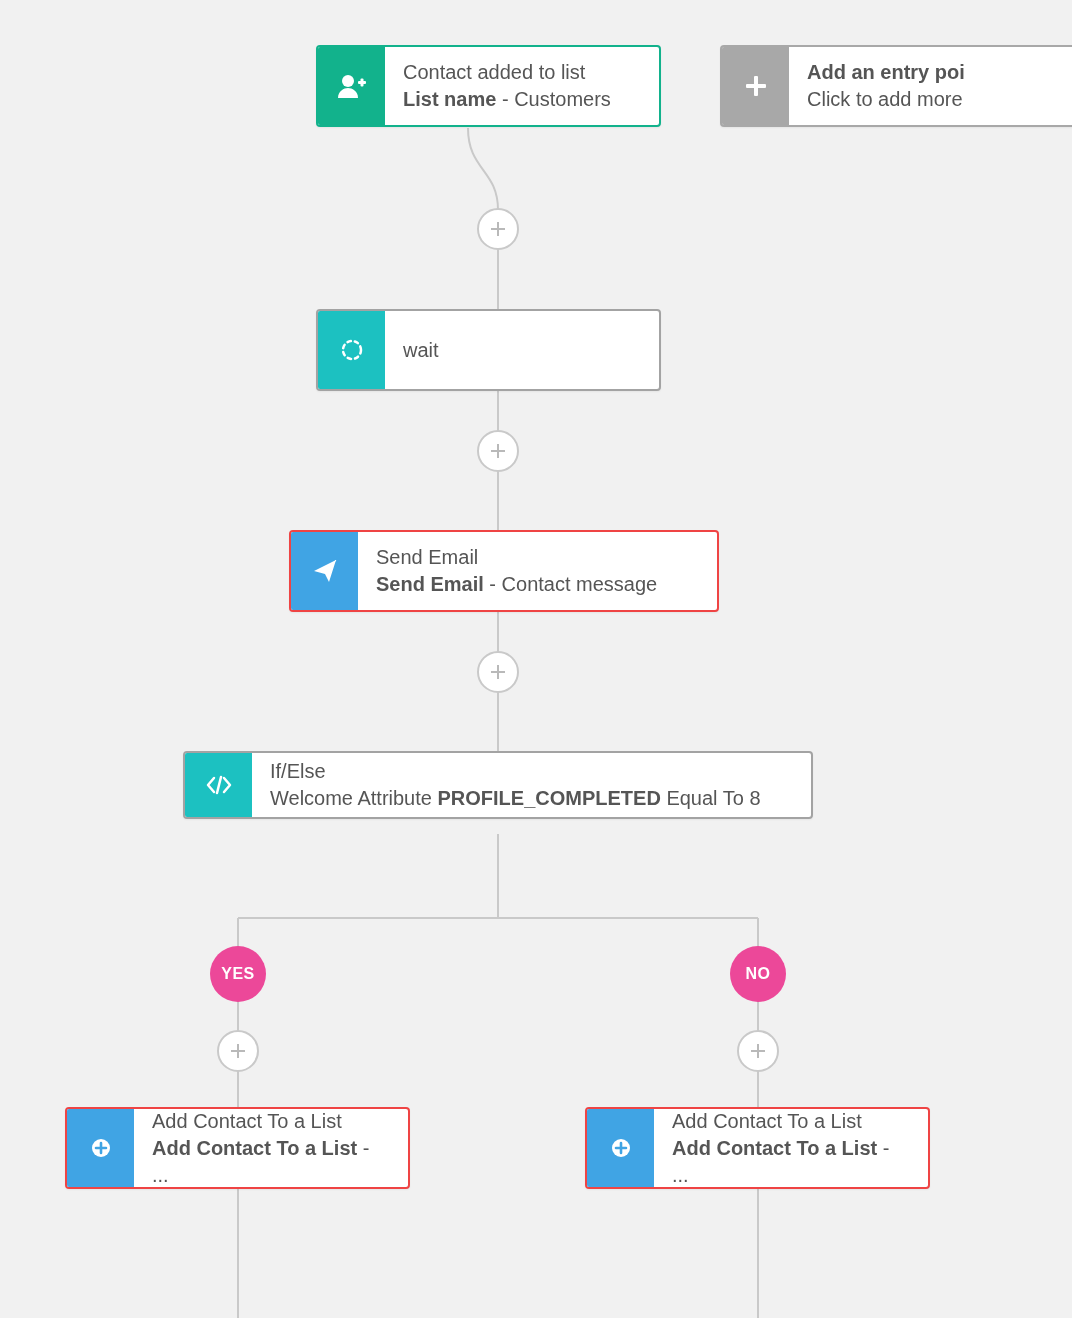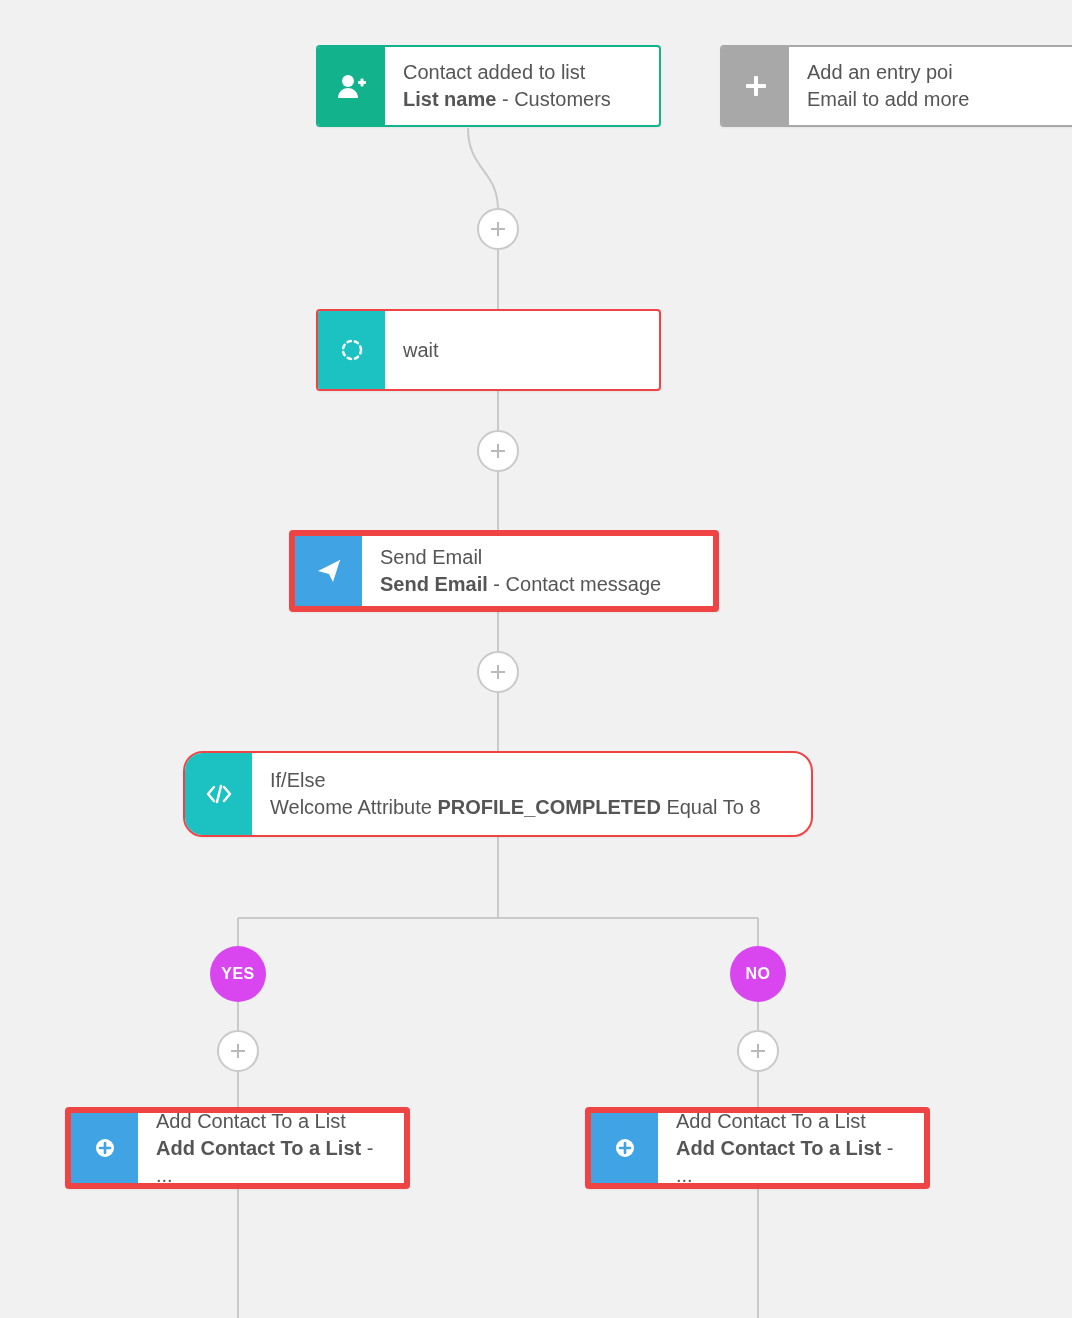--- a/index.html
+++ b/index.html
@@ -49,22 +49,22 @@
   .node .subtitle .bold { font-weight: 700; }
 
   
   .c-green  { background: #12b28c; }
   .c-gray   { background: #a8a8a8; }
   .c-teal   { background: #1cc1c1; }
   .c-blue   { background: #40a4e4; }
 
   .b-green  { border: 2px solid #12b28c; }
   .b-gray   { border: 2px solid #a8a8a8; border-right: none; }
-  .b-teal   { border: 2px solid #ef4444; }
-  .b-blue   { border: 6px solid #ef4444; }
+  .b-teal   { border: 2px solid #a3a3a3; }
+  .b-blue   { border: 2px solid #ef4444; }
 
   .plus-circle {
     position: absolute;
     width: 42px;
     height: 42px;
     border-radius: 50%;
     background: #fff;
     border: 2px solid #c9c9c9;
     display: flex;
     align-items: center;
@@ -76,21 +76,21 @@
     transform: translateX(-50%);
     cursor: pointer;
   }
   .plus-circle svg { display:block; }
 
   .branch-label {
     position: absolute;
     width: 56px;
     height: 56px;
     border-radius: 50%;
-    background: #d946ef;
+    background: #ec4899;
     color: #fff;
     font-weight: 700;
     font-size: 16px;
     display: flex;
     align-items: center;
     justify-content: center;
     left: 50%;
     transform: translateX(-50%);
     letter-spacing: 0.5px;
   }
@@ -133,22 +133,22 @@
   </div>
 
   <div class="node b-gray" style="left:720px; top:45px; width:360px; height:82px;">
     <div class="icon-cell c-gray">
       <svg width="22" height="22" viewBox="0 0 22 22" fill="white">
         <rect x="9" y="1" width="4" height="20" rx="1"></rect>
         <rect x="1" y="9" width="20" height="4" rx="1"></rect>
       </svg>
     </div>
     <div class="text-cell">
-      <div class="title" style="font-weight:400">Add an entry poi</div>
-      <div class="subtitle">Email to add more</div>
+      <div class="title" style="font-weight:700">Add an entry poi</div>
+      <div class="subtitle">Click to add more</div>
     </div>
   </div>
 
   <div class="plus-circle" style="left:498px; top:208px;">
     <svg width="16" height="16" viewBox="0 0 16 16">
         <path d="M7 1h2v14H7z M1 7h14v2H1z" fill="#b9b9b9"></path>
       </svg>
   </div>
 
   <div class="node b-teal" style="left:316px; top:309px; width:345px; height:82px;">
@@ -184,21 +184,21 @@
       </div>
     </div>
   </div>
 
   <div class="plus-circle" style="left:498px; top:651px;">
     <svg width="16" height="16" viewBox="0 0 16 16">
         <path d="M7 1h2v14H7z M1 7h14v2H1z" fill="#b9b9b9"></path>
       </svg>
   </div>
 
-  <div class="node b-teal" style="left:183px; top:751px; width:630px; height:86px;border-radius:20px;">
+  <div class="node b-teal" style="left:183px; top:751px; width:630px; height:68px;">
     <div class="icon-cell c-teal">
       <svg width="28" height="20" viewBox="0 0 28 20" fill="none" stroke="white" stroke-width="2.5" stroke-linecap="round" stroke-linejoin="round">
         <polyline points="9,3 3,10 9,17"></polyline>
         <polyline points="19,3 25,10 19,17"></polyline>
         <line x1="16" y1="2" x2="12" y2="18"></line>
       </svg>
     </div>
     <div class="text-cell">
       <div class="title">If/Else</div>
       <div class="subtitle">

